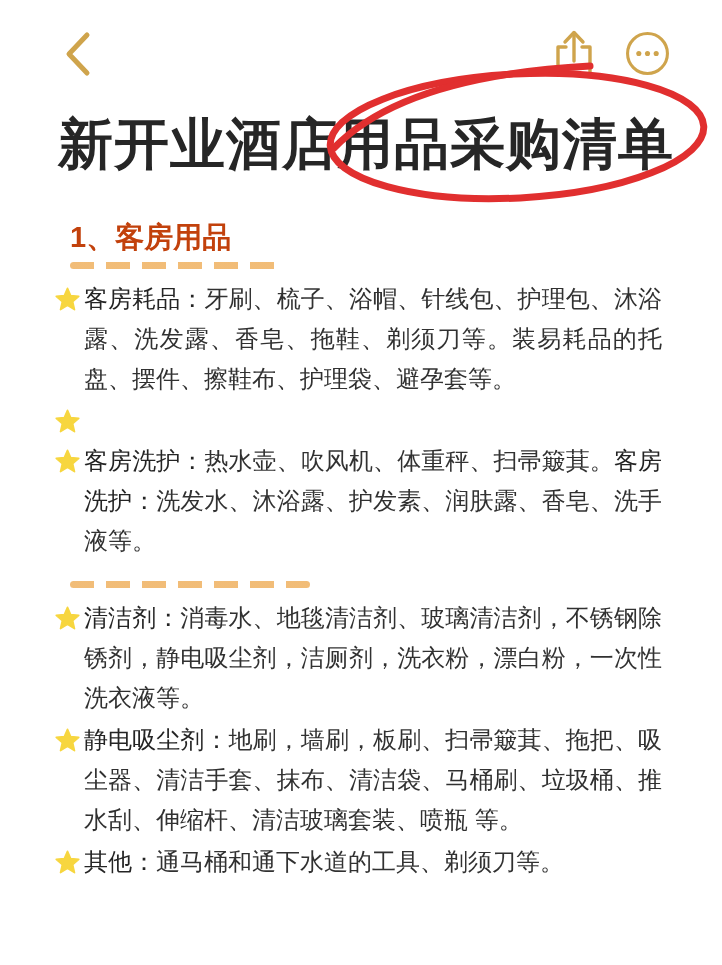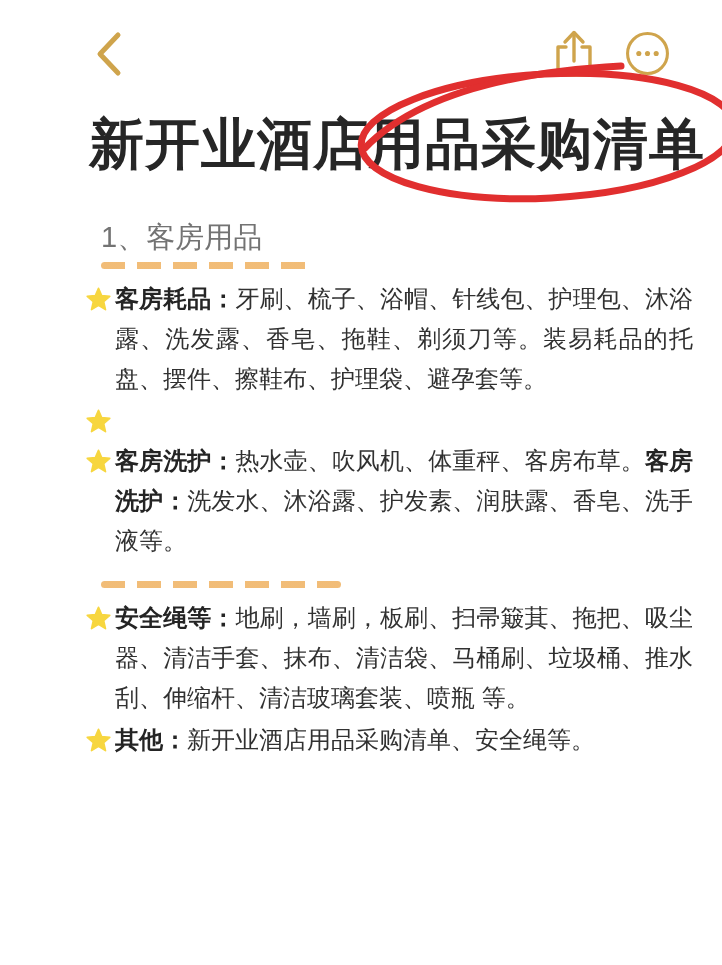--- a/index.html
+++ b/index.html
@@ -6,21 +6,21 @@
     --gold:#CFA44C; --star-yellow:#F7D63F; --dash-orange:#EEAC56;
     --circle-red:#E12F2F; --title-black:#262626; --body-text:#313131;
   }
   *{box-sizing:border-box;}
   html,body{margin:0;padding:0;}
   body{
     width:722px;height:965px;overflow:hidden;background:#ffffff;
     font-family:"Liberation Sans","DejaVu Sans",sans-serif;
     color:var(--body-text);
   }
-  .page{position:relative;width:722px;height:965px;padding-left:31px;}
+  .page{position:relative;width:722px;height:965px;}
 
   
   .navbar{
     display:flex;align-items:center;justify-content:space-between;
     padding:26px 52px 0 62px;height:84px;
   }
   .nav-btn{background:none;border:none;padding:0;cursor:pointer;display:flex;align-items:center;}
   .nav-right{display:flex;align-items:center;gap:28px;}
   .icon-stroke{stroke:var(--gold);fill:none;stroke-linecap:round;stroke-linejoin:round;}
   .icon-fill{fill:var(--gold);}
@@ -30,36 +30,36 @@
   .note-title{
     font-size:55px;font-weight:900;letter-spacing:1px;color:var(--title-black);
     white-space:nowrap;line-height:100px;margin:0;
   }
   .circle-svg{position:absolute;left:254px;top:-42px;pointer-events:none;}
   .circle-svg .stroke{stroke:var(--circle-red);fill:none;stroke-width:7;stroke-linecap:round;}
 
   
   .section{margin-top:20px;}
   .section-heading{
-    margin:0 0 0 70px;font-size:29px;font-weight:400;color:#737373;line-height:38px;
+    margin:0 0 0 70px;font-size:29px;font-weight:700;color:#c2410c;line-height:38px;
   }
   .dashes{
     margin:6px 0 10px 70px;height:7px;width:240px;border-radius:4px;
     background:repeating-linear-gradient(90deg,var(--dash-orange) 0 24px,transparent 24px 36px);
     opacity:.8;
   }
   .dashes.w1{width:215px;}
 
   .item{display:flex;align-items:flex-start;padding-left:54px;margin:2px 0;}
   .star{flex:0 0 30px;margin-top:7px;}
   .itext{
     margin:0;width:578px;font-size:24px;line-height:40px;
     text-align:justify;color:var(--body-text);
   }
-  .itext b{font-weight:700;color:#242424;}
+  .itext b{font-weight:400;color:#242424;}
 </style>
 </head>
 <body>
 
 <div class="page">
 
   <div class="navbar">
     <button class="nav-btn">
       <span>
         <svg width="30" height="46" viewBox="0 0 30 46">
@@ -118,40 +118,48 @@
           </svg>
       </span>
     </div>
 
     <div class="item">
       <span class="star">
         <svg width="27" height="27" viewBox="0 0 24 24">
             <path fill="var(--star-yellow)" stroke="var(--star-yellow)" stroke-width="1.5" stroke-linejoin="round" d="M12 2 L14.8 8.6 L22 9.2 L16.6 13.9 L18.2 21 L12 17.2 L5.8 21 L7.4 13.9 L2 9.2 L9.2 8.6 Z"></path>
           </svg>
       </span>
-      <p class="itext"><b>客房洗护：</b><span>热水壶、吹风机、体重秤、客房布草。</span><b>客房洗护：</b><span>洗发水、沐浴露、护发素、润肤露、香皂、洗手液等。</span></p>
+      <p class="itext"><b>客房洗护：</b><span>热水壶、吹风机、体重秤、扫帚簸萁。</span><b>客房洗护：</b><span>洗发水、沐浴露、护发素、润肤露、香皂、洗手液等。</span></p>
     </div>
   </div>
 
   <div class="section">
     <div class="dashes"></div>
-
 
     <div class="item">
       <span class="star">
         <svg width="27" height="27" viewBox="0 0 24 24">
             <path fill="var(--star-yellow)" stroke="var(--star-yellow)" stroke-width="1.5" stroke-linejoin="round" d="M12 2 L14.8 8.6 L22 9.2 L16.6 13.9 L18.2 21 L12 17.2 L5.8 21 L7.4 13.9 L2 9.2 L9.2 8.6 Z"></path>
           </svg>
       </span>
-      <p class="itext"><b>安全绳等：</b><span>地刷，墙刷，板刷、扫帚簸萁、拖把、吸尘器、清洁手套、抹布、清洁袋、马桶刷、垃圾桶、推水刮、伸缩杆、清洁玻璃套装、喷瓶 等。</span></p>
+      <p class="itext"><b>清洁剂：</b><span>消毒水、地毯清洁剂、玻璃清洁剂，不锈钢除锈剂，静电吸尘剂，洁厕剂，洗衣粉，漂白粉，一次性洗衣液等。</span></p>
     </div>
 
     <div class="item">
       <span class="star">
         <svg width="27" height="27" viewBox="0 0 24 24">
             <path fill="var(--star-yellow)" stroke="var(--star-yellow)" stroke-width="1.5" stroke-linejoin="round" d="M12 2 L14.8 8.6 L22 9.2 L16.6 13.9 L18.2 21 L12 17.2 L5.8 21 L7.4 13.9 L2 9.2 L9.2 8.6 Z"></path>
           </svg>
       </span>
-      <p class="itext"><b>其他：</b><span>新开业酒店用品采购清单、安全绳等。</span></p>
+      <p class="itext"><b>静电吸尘剂：</b><span>地刷，墙刷，板刷、扫帚簸萁、拖把、吸尘器、清洁手套、抹布、清洁袋、马桶刷、垃圾桶、推水刮、伸缩杆、清洁玻璃套装、喷瓶 等。</span></p>
+    </div>
+
+    <div class="item">
+      <span class="star">
+        <svg width="27" height="27" viewBox="0 0 24 24">
+            <path fill="var(--star-yellow)" stroke="var(--star-yellow)" stroke-width="1.5" stroke-linejoin="round" d="M12 2 L14.8 8.6 L22 9.2 L16.6 13.9 L18.2 21 L12 17.2 L5.8 21 L7.4 13.9 L2 9.2 L9.2 8.6 Z"></path>
+          </svg>
+      </span>
+      <p class="itext"><b>其他：</b><span>通马桶和通下水道的工具、剃须刀等。</span></p>
     </div>
   </div>
 
 </div>
 
 </body></html>

